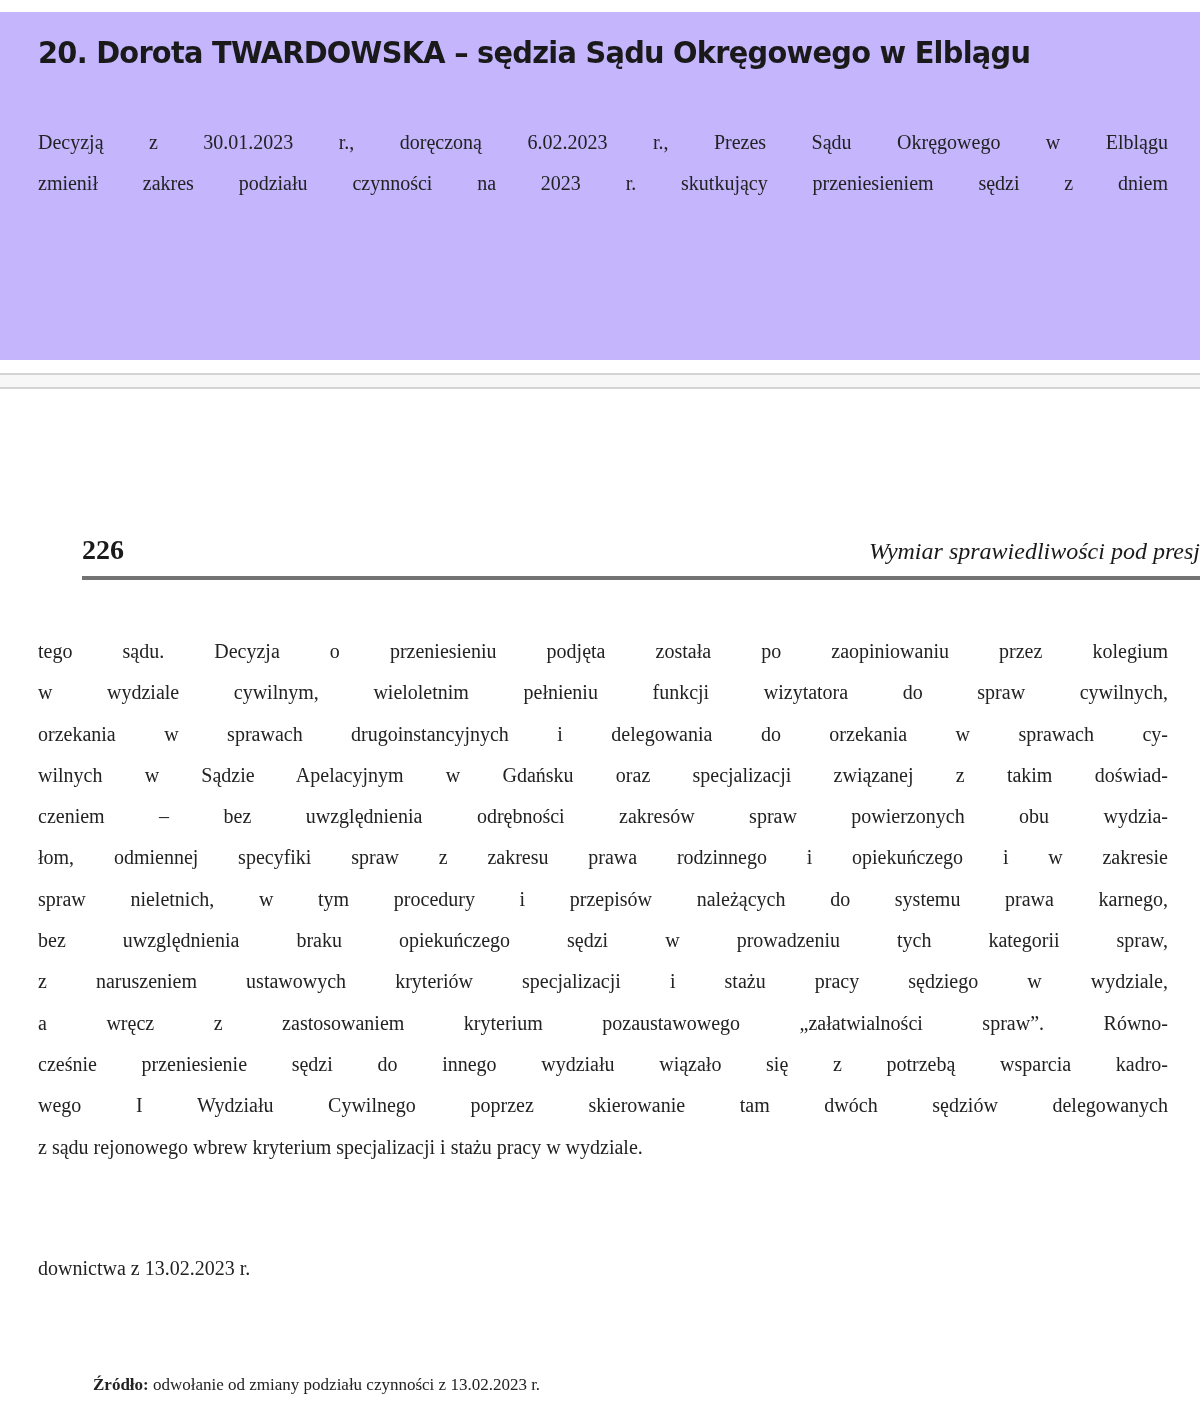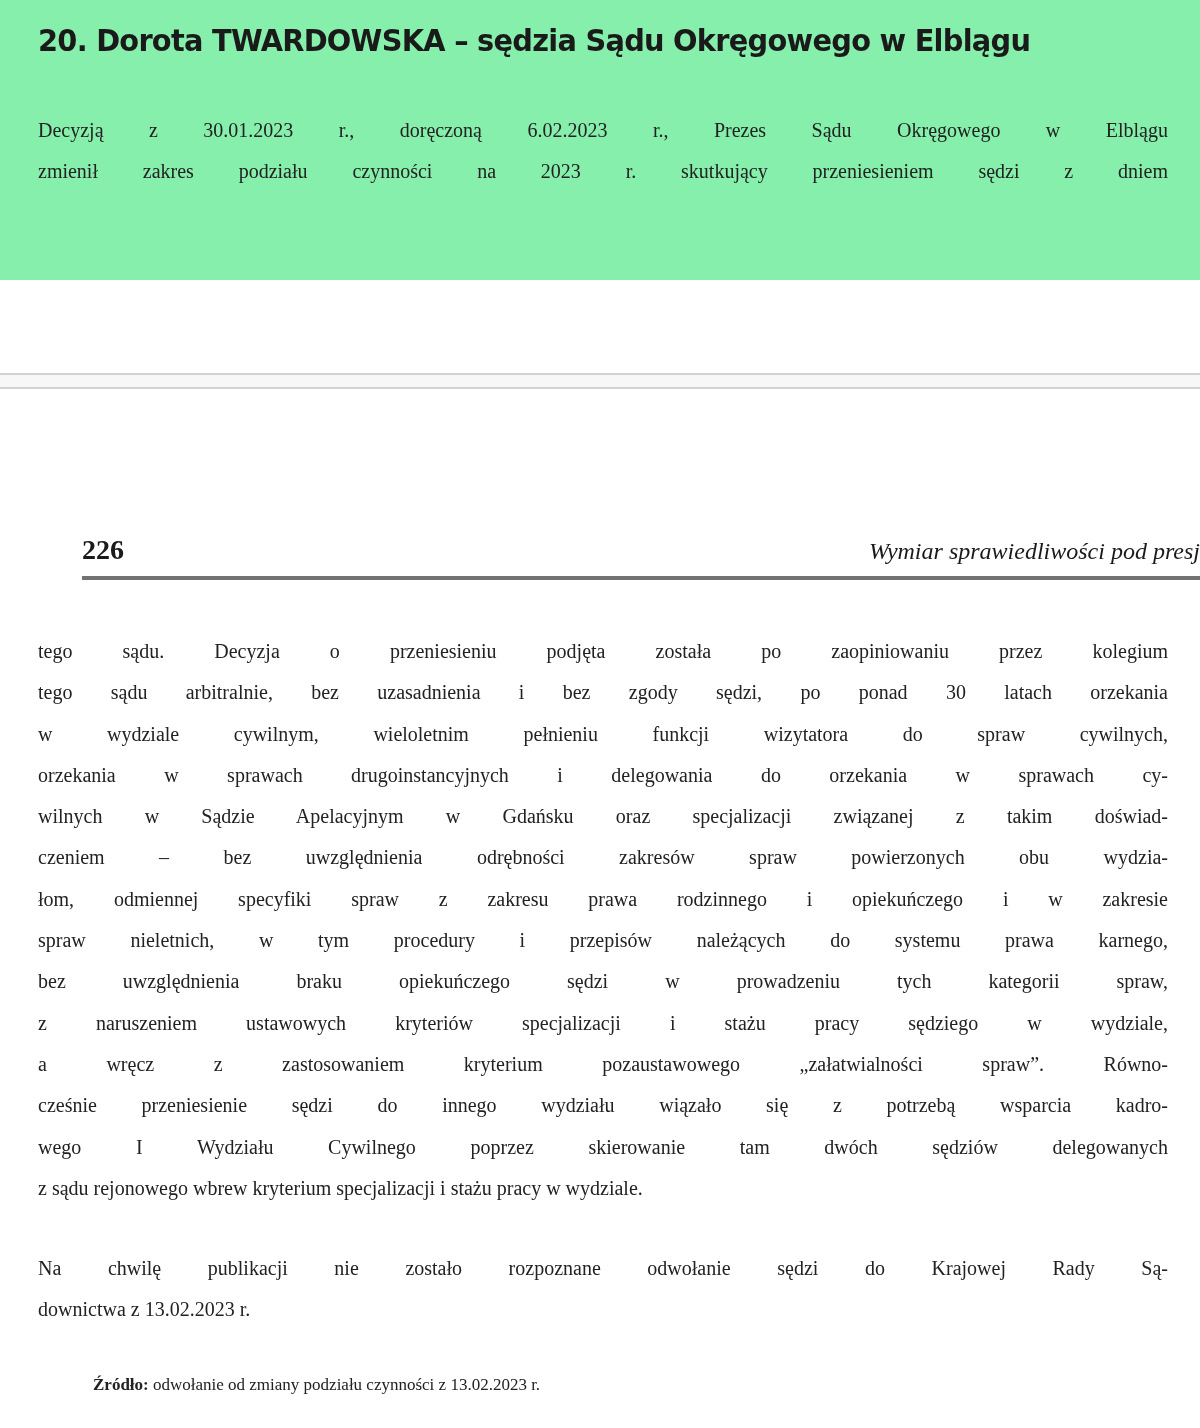--- a/index.html
+++ b/index.html
@@ -1,17 +1,17 @@
 <!DOCTYPE html>
 <html><head>
 <meta charset="utf-8">
 <style>
   html, body { margin: 0; padding: 0; background: #ffffff; }
   body { width: 1200px; height: 1428px; position: relative; overflow: hidden; color: #1a1a1a; }
-  .page-top { position: absolute; left: 0; top: 0; width: 1200px; height: 280px; background: #86efac; }
+  .page-top { position: absolute; left: 0; top: 12px; width: 1200px; height: 348px; background: #c4b5fd; }
   .heading {
     position: absolute; left: 38px; top: 22px;
     font-family: "DejaVu Sans", sans-serif; font-weight: bold; font-size: 31px;
     letter-spacing: -0.8px; color: #1a1a1a; white-space: nowrap;
     transform: scaleX(0.93); transform-origin: left top;
   }
   .para {
     position: absolute; left: 38px; width: 1130px;
     font-family: "Liberation Serif", serif; font-size: 20px; line-height: 41.3px;
     color: #222; text-align: justify; text-align-last: justify;
@@ -53,35 +53,33 @@
 
 <div class="separator"></div>
 
 <div class="page-header">
   <span class="page-number">226</span>
   <span class="running-title">Wymiar sprawiedliwości pod presją</span>
 </div>
 
 <div class="para" style="top:631px;">
   <span class="line">tego sądu. Decyzja o przeniesieniu podjęta została po zaopiniowaniu przez kolegium</span>
-  <span class="line">tego sądu arbitralnie, bez uzasadnienia i bez zgody sędzi, po ponad 30 latach orzekania</span>
   <span class="line">w wydziale cywilnym, wieloletnim pełnieniu funkcji wizytatora do spraw cywilnych,</span>
   <span class="line">orzekania w sprawach drugoinstancyjnych i delegowania do orzekania w sprawach cy-</span>
   <span class="line">wilnych w Sądzie Apelacyjnym w Gdańsku oraz specjalizacji związanej z takim doświad-</span>
   <span class="line">czeniem – bez uwzględnienia odrębności zakresów spraw powierzonych obu wydzia-</span>
   <span class="line">łom, odmiennej specyfiki spraw z zakresu prawa rodzinnego i opiekuńczego i w zakresie</span>
   <span class="line">spraw nieletnich, w tym procedury i przepisów należących do systemu prawa karnego,</span>
   <span class="line">bez uwzględnienia braku opiekuńczego sędzi w prowadzeniu tych kategorii spraw,</span>
   <span class="line">z naruszeniem ustawowych kryteriów specjalizacji i stażu pracy sędziego w wydziale,</span>
   <span class="line">a wręcz z zastosowaniem kryterium pozaustawowego „załatwialności spraw”. Równo-</span>
   <span class="line">cześnie przeniesienie sędzi do innego wydziału wiązało się z potrzebą wsparcia kadro-</span>
   <span class="line">wego I Wydziału Cywilnego poprzez skierowanie tam dwóch sędziów delegowanych</span>
   <span class="line" style="text-align:left;text-align-last:left;">z sądu rejonowego wbrew kryterium specjalizacji i stażu pracy w wydziale.</span>
 </div>
 
 <div class="para" style="top:1248px;">
-  <span class="line">Na chwilę publikacji nie zostało rozpoznane odwołanie sędzi do Krajowej Rady Są-</span>
   <span class="line" style="text-align:left;text-align-last:left;">downictwa z 13.02.2023 r.</span>
 </div>
 
 <div class="source">
   <b>Źródło:</b><span> odwołanie od zmiany podziału czynności z 13.02.2023 r.</span>
 </div>
 
 </body></html>

